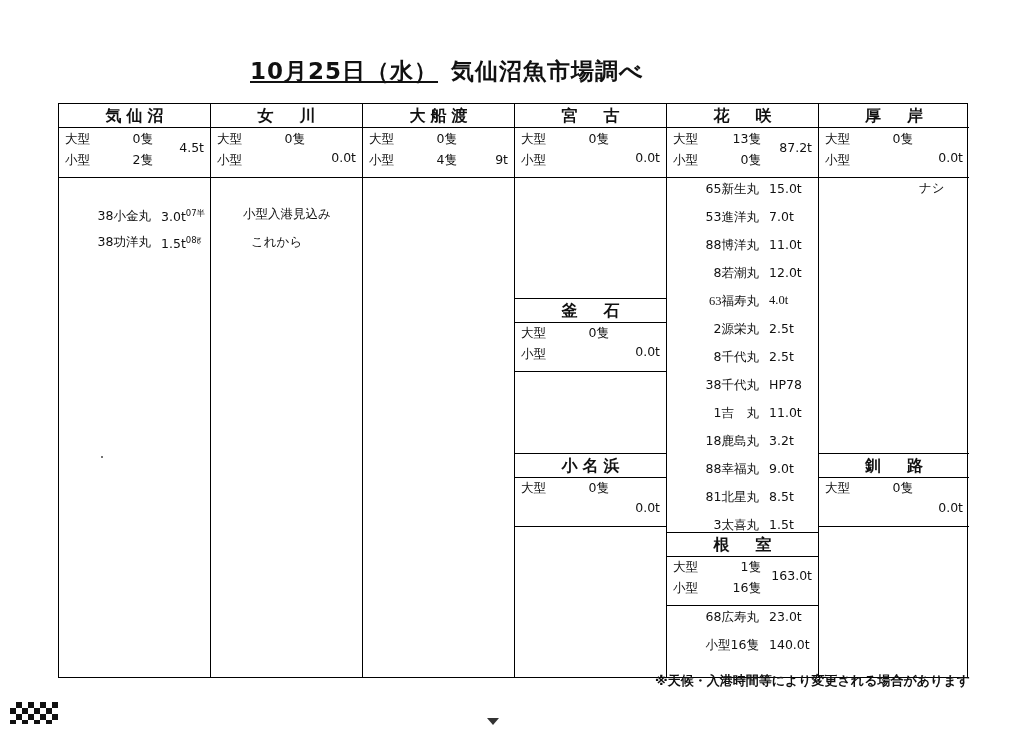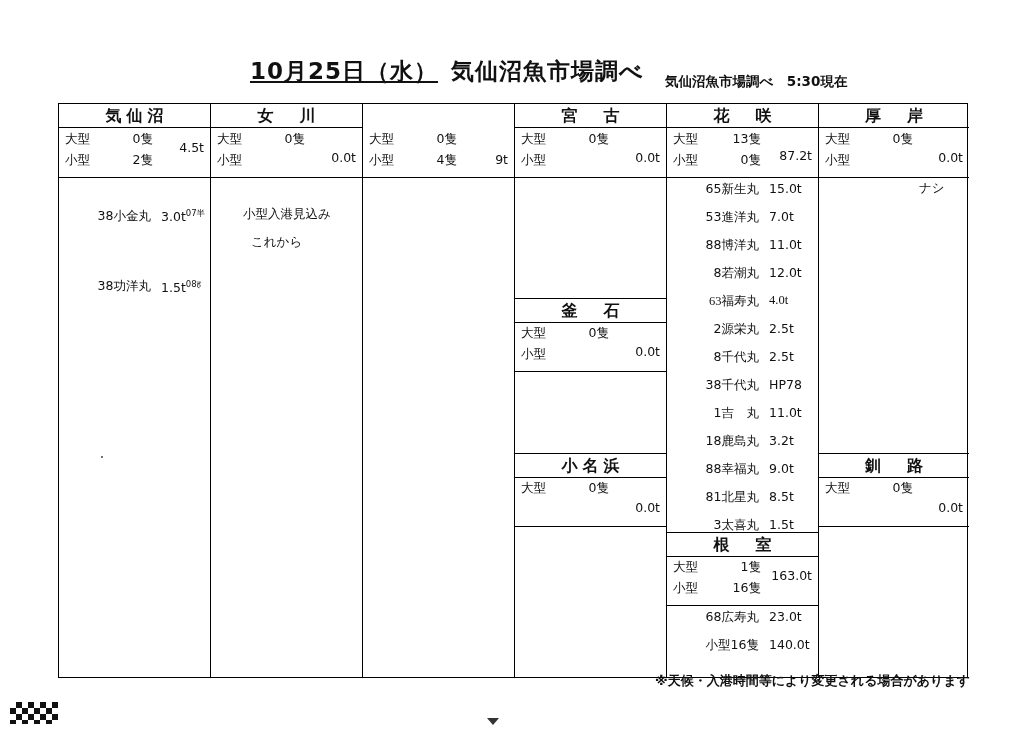--- a/index.html
+++ b/index.html
@@ -168,21 +168,20 @@
 </style>
 </head>
 <body>
 
 <div class="page">
 
   <div class="title">
     <span class="date">10月25日（水）</span>
     <span>気仙沼魚市場調べ</span>
   </div>
-  <div class="subtitle">気仙沼魚市場調べ　5:30現在</div>
 
   <div class="grid">
 
     <div class="col" style="left:0; width:152px;">
       <div class="hdr">気仙沼</div>
       <div class="sumrow" style="top:23px;">
         <div class="sumline" style="top:4px;">
           <span class="lbl">大型</span>
           <span class="cnt">0隻</span>
         </div>
@@ -191,21 +190,21 @@
           <span class="cnt">2隻</span>
           <span class="tot" style="top:-12px;">4.5t</span>
         </div>
       </div>
       <div class="boatrow" style="top:104px;">
         <span class="nm">38小金丸</span>
         <span class="wt">
           <span>3.0t</span><span class="sup">07半</span>
         </span>
       </div>
-      <div class="boatrow" style="top:130px;margin-top:44px;">
+      <div class="boatrow" style="top:130px;">
         <span class="nm">38功洋丸</span>
         <span class="wt">
           <span>1.5t</span><span class="sup">08ह</span>
         </span>
       </div>
       <div class="dot" style="left:42px; top:352px;"></div>
     </div>
 
     <div class="col" style="left:152px; width:152px;">
       <div class="hdr">女　川</div>
@@ -217,20 +216,21 @@
         <div class="sumline" style="top:25px;">
           <span class="lbl">小型</span>
           <span class="tot" style="top:-2px;">0.0t</span>
         </div>
       </div>
       <div class="note" style="left:32px; top:102px;">小型入港見込み</div>
       <div class="note" style="left:40px; top:130px;">これから</div>
     </div>
 
     <div class="col" style="left:304px; width:152px;">
+      <div class="hdr">大船渡</div>
       <div class="sumrow" style="top:23px;">
         <div class="sumline" style="top:4px;">
           <span class="lbl">大型</span>
           <span class="cnt">0隻</span>
         </div>
         <div class="sumline" style="top:25px;">
           <span class="lbl">小型</span>
           <span class="cnt">4隻</span>
           <span class="tot" style="top:0px;">9t</span>
         </div>
@@ -275,21 +275,21 @@
     <div class="col" style="left:608px; width:152px;">
       <div class="hdr">花　咲</div>
       <div class="sumrow" style="top:23px;">
         <div class="sumline" style="top:4px;">
           <span class="lbl">大型</span>
           <span class="cnt">13隻</span>
         </div>
         <div class="sumline" style="top:25px;">
           <span class="lbl">小型</span>
           <span class="cnt">0隻</span>
-          <span class="tot" style="top:-12px;margin-top:8px;">87.2t</span>
+          <span class="tot" style="top:-12px;">87.2t</span>
         </div>
       </div>
 
       <div class="boatrow" style="top:77px;">
         <span class="nm">65新生丸</span>
         <span class="wt">15.0t</span>
       </div>
       <div class="boatrow" style="top:105px;">
         <span class="nm">53進洋丸</span>
         <span class="wt">7.0t</span>

